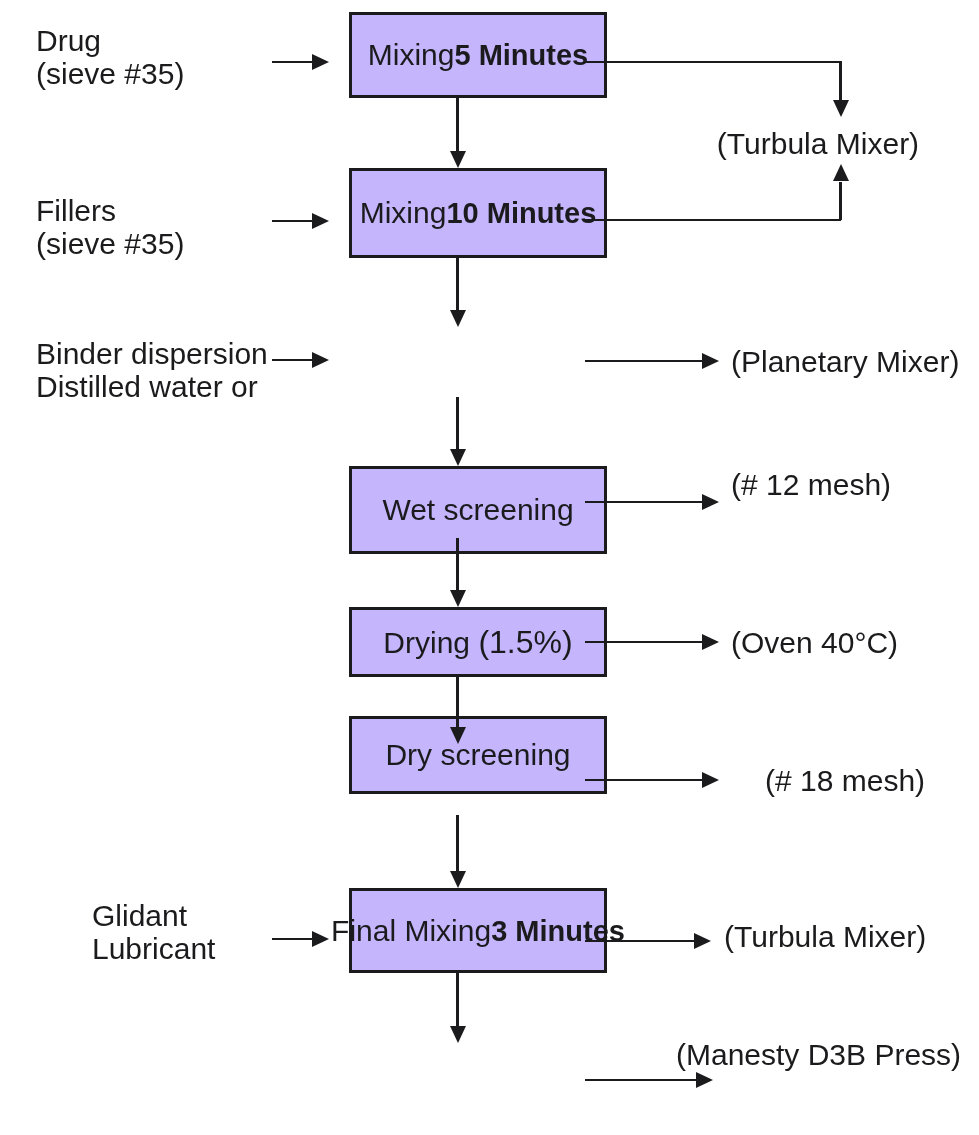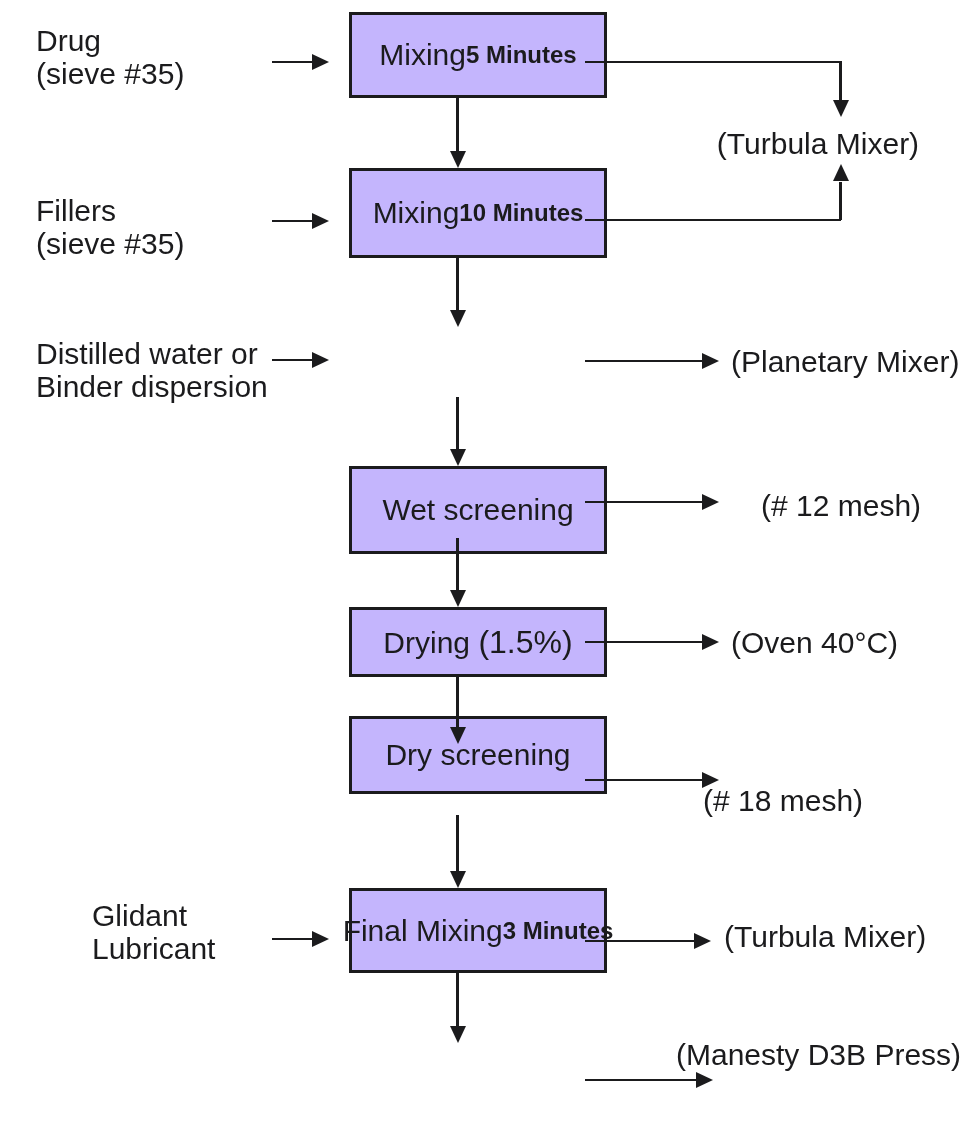--- a/index.html
+++ b/index.html
@@ -9,21 +9,21 @@
     color:#1b1b1d;overflow:hidden;
   }
   .box{
     position:absolute;left:328px;width:258px;box-sizing:border-box;
     border:3px solid #1b1b1d;background:#c4b5fd;
     display:flex;align-items:center;justify-content:center;
     text-align:center;
     margin-left:21px;
   }
   .box-label{font-size:30px;line-height:34px;white-space:nowrap;}
-  .box-sub{font-size:24px;line-height:26px;font-weight:bold;white-space:nowrap;}
+  .box-sub{font-size:29px;line-height:26px;font-weight:bold;white-space:nowrap;}
   .box .note{font-size:32px;}
   .box sup{font-size:15px;line-height:0;vertical-align:super;}
   .side-label{position:absolute;font-size:30px;line-height:33px;white-space:nowrap;}
   .out-label{position:absolute;font-size:30px;line-height:31px;white-space:nowrap;}
   .hline,.vline{position:absolute;background:#1b1b1d;}
   .hline{height:2px;}
   .vline{width:3px;}
   .ah{position:absolute;width:0;height:0;}
   .ah-right{border-left:17px solid #1b1b1d;border-top:8px solid transparent;border-bottom:8px solid transparent;}
   .ah-down{border-top:17px solid #1b1b1d;border-left:8px solid transparent;border-right:8px solid transparent;}
@@ -67,22 +67,22 @@
     <div>Drug</div>
     <div>(sieve #35)</div>
   </div>
 
   <div class="side-label" style="left:36px;top:194px;">
     <div>Fillers</div>
     <div>(sieve #35)</div>
   </div>
 
   <div class="side-label" style="left:36px;top:337px;">
+    <div>Binder dispersion</div>
     <div>Distilled water or</div>
-    <div>Binder dispersion</div>
   </div>
 
   <div class="side-label" style="left:92px;top:899px;">
     <div>Glidant</div>
     <div>Lubricant</div>
   </div>
 
   <div class="hline" style="left:272px;top:61px;width:40px;"></div>
   <div class="ah ah-right" style="left:312px;top:54px;"></div>
 
@@ -125,29 +125,29 @@
   <div class="hline" style="left:585px;top:219px;width:256px;"></div>
   <div class="vline" style="left:839px;top:182px;height:38px;"></div>
   <div class="ah ah-up" style="left:833px;top:164px;"></div>
 
   <div class="hline" style="left:585px;top:360px;width:118px;"></div>
   <div class="ah ah-right" style="left:702px;top:353px;"></div>
   <div class="out-label" style="left:731px;top:346px;">(Planetary Mixer)</div>
 
   <div class="hline" style="left:585px;top:501px;width:118px;"></div>
   <div class="ah ah-right" style="left:702px;top:494px;"></div>
-  <div class="out-label" style="left:731px;top:490px;margin-left:30px;">(# 12 mesh)</div>
+  <div class="out-label" style="left:731px;top:469px;">(# 12 mesh)</div>
 
   <div class="hline" style="left:585px;top:641px;width:118px;"></div>
   <div class="ah ah-right" style="left:702px;top:634px;"></div>
   <div class="out-label" style="left:731px;top:627px;">(Oven 40°C)</div>
 
   <div class="hline" style="left:585px;top:779px;width:118px;"></div>
   <div class="ah ah-right" style="left:702px;top:772px;"></div>
-  <div class="out-label" style="left:703px;top:765px;margin-top:20px;">(# 18 mesh)</div>
+  <div class="out-label" style="left:765px;top:765px;">(# 18 mesh)</div>
 
   <div class="hline" style="left:585px;top:940px;width:110px;"></div>
   <div class="ah ah-right" style="left:694px;top:933px;"></div>
   <div class="out-label" style="left:724px;top:921px;">(Turbula Mixer)</div>
 
   <div class="hline" style="left:585px;top:1079px;width:112px;"></div>
   <div class="ah ah-right" style="left:696px;top:1072px;"></div>
   <div class="out-label" style="left:676px;top:1039px;">(Manesty D3B Press)</div>
 
 </div>

